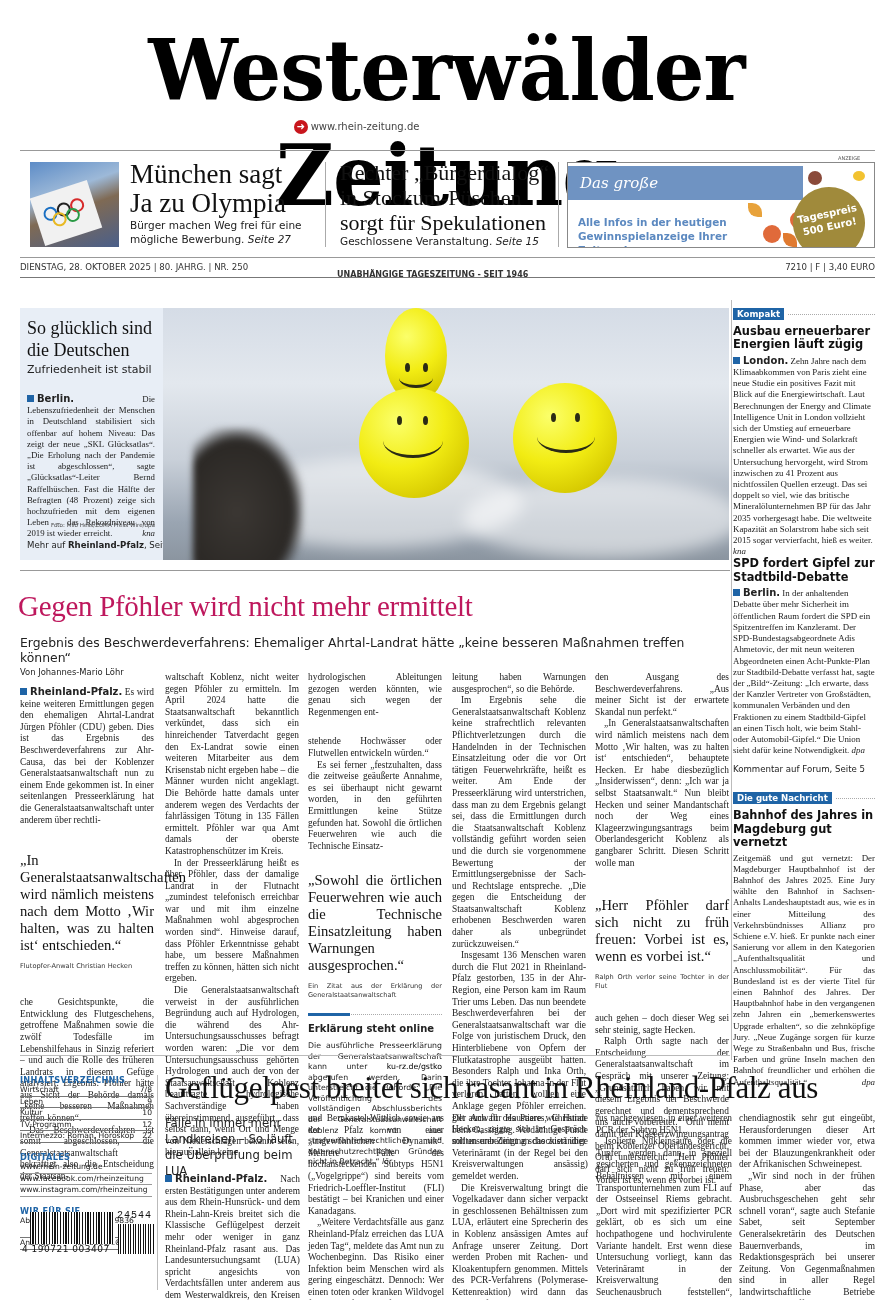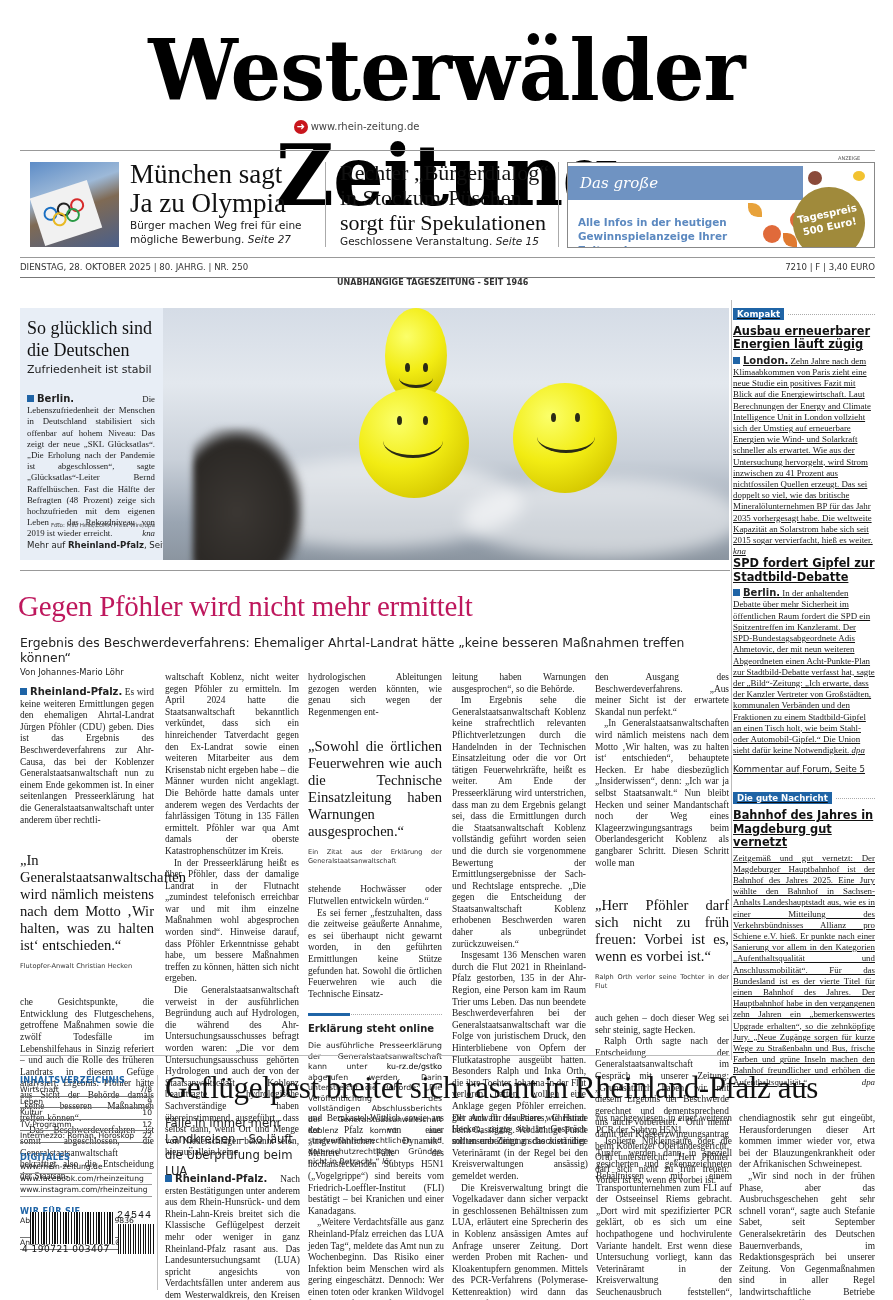--- a/index.html
+++ b/index.html
@@ -33,42 +33,42 @@
   .vsep2 { left: 558px; top: 162px; height: 85px; border-left: 1px solid #aaa; }
   .ad-label { left: 838px; top: 155px; font-family:"DejaVu Sans",sans-serif; font-size: 5px; color: #555; }
   .ad-box { left: 567px; top: 162px; width: 308px; height: 86px; border: 1px solid #888; background: #fff; overflow: hidden; }
   .ad-banner { position:absolute; left:0; top:3px; width:235px; height:34px; background:#6f93c2; color:#fff; font-family:"DejaVu Serif",serif; font-style:italic; font-size:15px; line-height:34px; padding-left:12px; }
   .ad-text { position:absolute; left:10px; top:52px; width:200px; font-family:"DejaVu Sans",sans-serif; font-weight:bold; font-size:10.4px; line-height:14px; color:#5c89c0; }
   .ad-circle { position:absolute; left:225px; top:24px; width:72px; height:72px; border-radius:50%; background:#a08a3b; color:#fff; font-family:"DejaVu Sans",sans-serif; font-weight:bold; font-size:10px; line-height:13px; text-align:center; padding-top:20px; transform: rotate(-12deg); }
   .leaf { position:absolute; width:14px; height:14px; border-radius: 0 70% 0 70%; }
 
   .info-bar { left: 20px; top: 262px; width: 855px; height: 12px; font-family:"DejaVu Sans",sans-serif; font-size: 8.6px; color: #333; }
   .info-left { position:absolute; left:0; top:0; }
-  .info-center { position:absolute; left:317px; top:16px; font-weight:bold; font-size:8px; }
+  .info-center { position:absolute; left:317px; top:8px; font-weight:bold; font-size:8px; }
   .info-right { position:absolute; right:0; top:0; }
 
   
   .glueck-box { left: 20px; top: 308px; width: 143px; height: 252px; background: #e8eef6; }
   .glueck-title { left: 27px; top: 317px; width: 135px; font-size: 18px; line-height: 22px; color:#111; }
   .glueck-sub { left: 27px; top: 363px; font-family:"DejaVu Sans",sans-serif; font-size: 11px; color:#222; }
   .glueck-text { left: 27px; top: 393px; width: 128px; font-size: 8.8px; line-height: 11.2px; }
   .glueck-credit { left: 30px; top: 522px; width: 125px; text-align:right; font-family:"DejaVu Sans",sans-serif; font-size: 5.6px; color:#444; }
   .glueck-more { left: 27px; top: 540px; font-family:"DejaVu Sans",sans-serif; font-size: 8.6px; color:#222; }
   .glueck-more b { font-weight: bold; }
 
   .photo { left: 163px; top: 308px; width: 566px; height: 252px; overflow: hidden;
     background: linear-gradient(180deg, #d5dce6 0%, #e3e8ee 30%, #c9d0d9 60%, #9aa5b2 85%, #8b95a0 100%); }
   .cloud { position:absolute; border-radius:50%; background: rgba(255,255,255,0.55); filter: blur(8px); }
   .balloon { position:absolute; border-radius:50%; background: radial-gradient(circle at 35% 30%, #fbff6a 0%, #f2ec13 45%, #d5c800 80%, #a99d00 100%); }
   .balloon .eye { position:absolute; width:5px; height:9px; border-radius:50%; background:#2a2a15; }
   .balloon .mouth { position:absolute; border-bottom: 3px solid #2a2a15; border-radius: 0 0 50% 50%; }
   .hand { position:absolute; left:30px; top:120px; width:110px; height:140px; background: radial-gradient(ellipse at 40% 60%, #3b3733 0%, #2b2825 60%, rgba(40,38,35,0) 75%); filter: blur(3px); }
 
   
-  .right-col { left: 733px; top: 308px; width: 142px; text-decoration: underline; }
+  .right-col { left: 733px; top: 308px; width: 142px; }
   .vline-right { left: 731px; top: 300px; height: 760px; border-left: 1px solid #bbb; }
   .kicker { display:inline-block; background:#1f64a6; color:#fff; font-family:"DejaVu Sans",sans-serif; font-weight:bold; font-size:8.6px; padding: 1px 4px; }
   .kicker-line { border-top: 1px dotted #aaa; }
   .r-head { font-family:"DejaVu Sans",sans-serif; font-weight:bold; font-size:11.4px; line-height:13.4px; color:#111; }
   .r-text { font-family:"Liberation Serif",serif; font-size:8.9px; line-height:11.2px; color:#222; }
   .r-more { font-family:"DejaVu Sans",sans-serif; font-size:8.6px; color:#222; }
 
   
   .main-title { left: 18px; top: 580px; width: 710px; font-size: 29px; line-height: 52px; color:#be185d; letter-spacing:-0.3px; }
   .main-sub { left: 20px; top: 635px; width: 710px; font-family:"DejaVu Sans",sans-serif; font-size: 12.4px; color:#222; }
@@ -237,27 +237,27 @@
 </div>
 
 <div class="col body-text" style="left:165px;top:672px;">
   <p>waltschaft Koblenz, nicht weiter gegen Pföhler zu ermitteln. Im April 2024 hatte die Staatsanwaltschaft bekanntlich verkündet, dass sich ein hinreichender Tatverdacht gegen den Ex-Landrat sowie einen weiteren Mitarbeiter aus dem Krisenstab nicht ergeben habe – die Männer wurden nicht angeklagt. Die Behörde hatte damals unter anderem wegen des Verdachts der fahrlässigen Tötung in 135 Fällen ermittelt. Pföhler war qua Amt damals der oberste Katastrophenschützer im Kreis.</p>
   <p>In der Presseerklärung heißt es über Pföhler, dass der damalige Landrat in der Flutnacht „zumindest telefonisch erreichbar war und mit ihm einzelne Maßnahmen wohl abgesprochen worden sind“. Hinweise darauf, dass Pföhler Erkenntnisse gehabt habe, um bessere Maßnahmen treffen zu können, hätten sich nicht ergeben.</p>
   <p>Die Generalstaatsanwaltschaft verweist in der ausführlichen Begründung auch auf Hydrologen, die während des Ahr-Untersuchungsausschusses befragt worden waren: „Die vor dem Untersuchungsausschuss gehörten Hydrologen und auch der von der Staatsanwaltschaft Koblenz beauftragte hydrologische Sachverständige haben übereinstimmend ausgeführt, dass selbst dann, wenn Ort und Menge von Niederschlägen bekannt seien, hieraus allein keine</p>
 </div>
 
 <div class="col body-text" style="left:308px;top:672px;">
   <p>hydrologischen Ableitungen gezogen werden könnten, wie genau sich wegen der Regenmengen ent-</p>
+  <div style="margin-top:18px">
+    <p>stehende Hochwässer oder Flutwellen entwickeln würden.“</p>
+    <p>Es sei ferner „festzuhalten, dass die zeitweise geäußerte Annahme, es sei überhaupt nicht gewarnt worden, in den geführten Ermittlungen keine Stütze gefunden hat. Sowohl die örtlichen Feuerwehren wie auch die Technische Einsatz-</p>
+  </div>
   <div style="margin-top:20px">
     <div class="quote-big">„Sowohl die örtlichen Feuerwehren wie auch die Technische Einsatzleitung haben Warnungen ausgesprochen.“</div>
     <div class="quote-src">Ein Zitat aus der Erklärung der Generalstaatsanwaltschaft</div>
-  </div>
-  <div style="margin-top:18px">
-    <p>stehende Hochwässer oder Flutwellen entwickeln würden.“</p>
-    <p>Es sei ferner „festzuhalten, dass die zeitweise geäußerte Annahme, es sei überhaupt nicht gewarnt worden, in den geführten Ermittlungen keine Stütze gefunden hat. Sowohl die örtlichen Feuerwehren wie auch die Technische Einsatz-</p>
   </div>
   <div style="margin-top:14px">
     <div class="online-box-line"></div>
     <div class="online-head">Erklärung steht online</div>
     <div class="online-text">
       <span>Die ausführliche Presseerklärung der Generalstaatsanwaltschaft kann unter </span><span style="color:#000">ku-rz.de/gstko</span><span> abgerufen werden. Darin unterstreicht die Behörde: „Die Veröffentlichung des vollständigen Abschlussberichts der Generalstaatsanwaltschaft Koblenz kommt aus strafverfahrensrechtlichen und datenschutzrechtlichen Gründen nicht in Betracht.“</span>
       <i>lör</i>
     </div>
   </div>
 </div>

